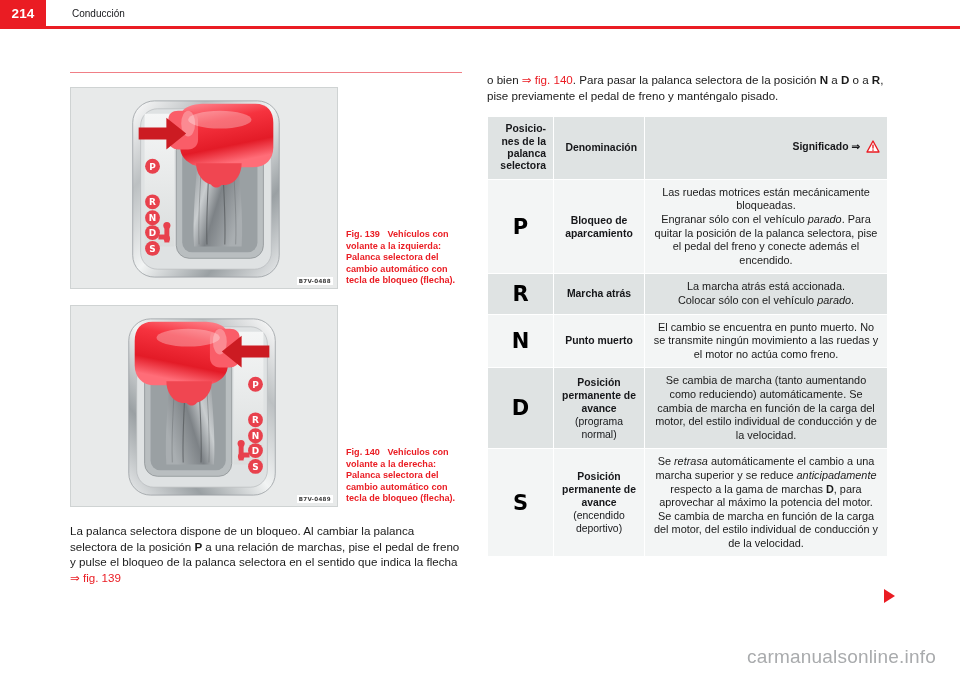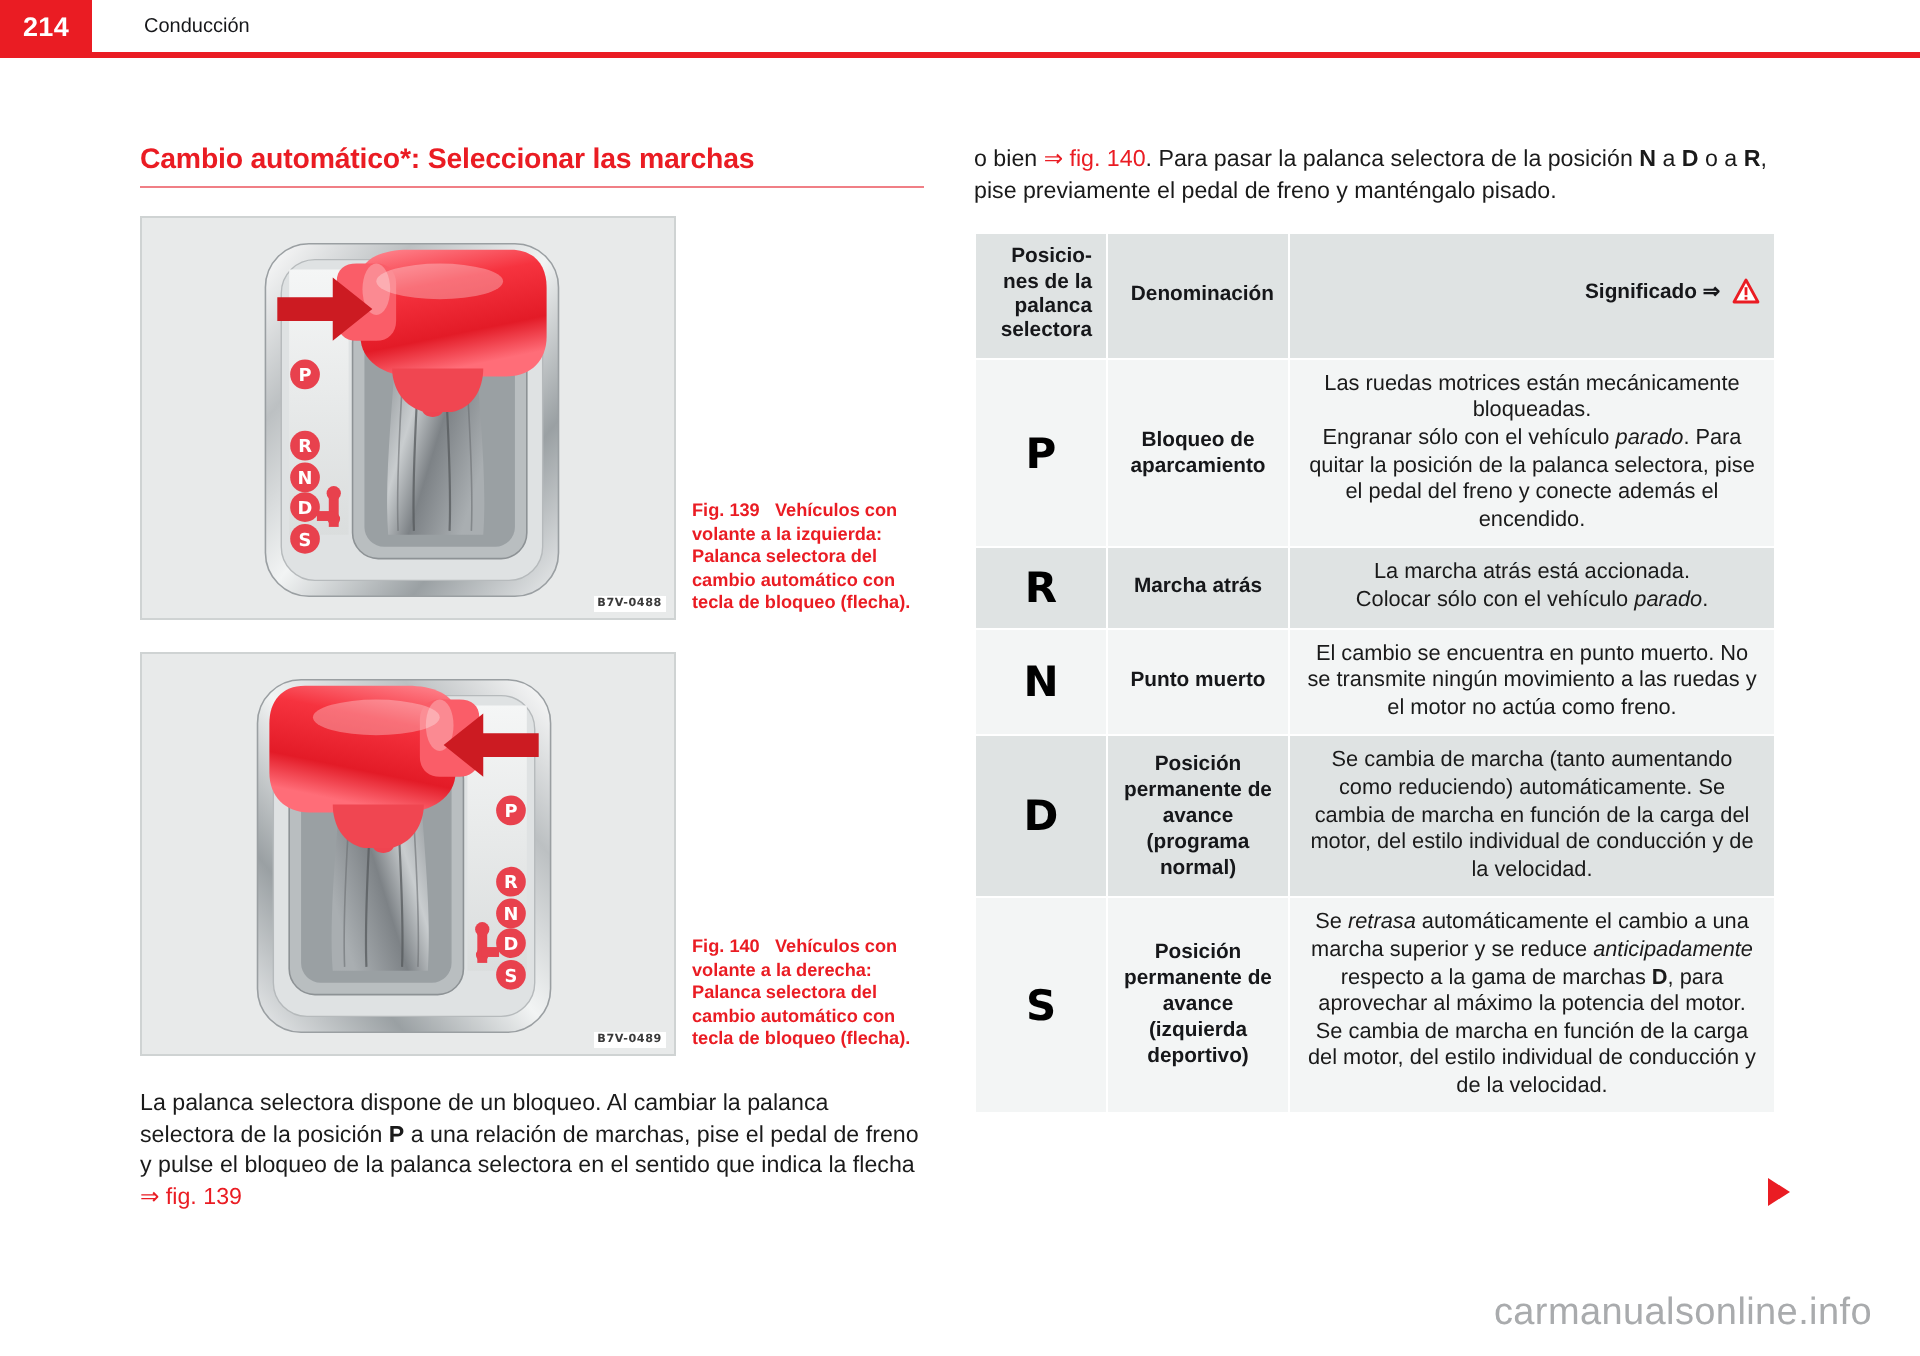--- a/index.html
+++ b/index.html
@@ -150,21 +150,21 @@
     color: #000000;
     letter-spacing: 0;
   }
   td.gear-name {
     text-align: center;
     font-size: 10.4px;
     font-weight: bold;
     line-height: 13px;
     color: #16171a;
   }
-  td.gear-name .reg { font-weight: bold; }
+  td.gear-name .reg { font-weight: normal; }
   td.gear-desc {
     font-size: 10.9px;
     line-height: 13.6px;
     color: #1a1a1a;
     text-align: center;
     padding-left: 9px;
     padding-right: 6px;
   }
 
   
@@ -206,21 +206,20 @@
 <body>
 
 <div id="page-header">
   <div id="page-number-block">214</div>
   <div id="chapter-title">Conducción</div>
   <div id="header-rule"></div>
 </div>
 
 <div id="left-column">
 
-  <div id="section-heading">Cambio automático*: Seleccionar las marchas</div>
   <div id="section-heading-rule"></div>
 
   <div class="figure-block">
     <div class="figure-image">
       <svg class="fig-svg" viewBox="0 0 268 202" xmlns="http://www.w3.org/2000/svg">
         <defs>
           <linearGradient id="chromeA" x1="0" y1="0" x2="1" y2="1">
             <stop offset="0%" stop-color="#fdfdfd"></stop>
             <stop offset="25%" stop-color="#bcc0c2"></stop>
             <stop offset="50%" stop-color="#f2f4f4"></stop>
@@ -428,21 +427,21 @@
           <td class="gear-name"><span>Punto muerto</span></td>
           <td class="gear-desc">El cambio se encuentra en punto muerto. No se transmite ningún movimiento a las ruedas y el motor no actúa como freno.</td>
         </tr>
         <tr class="row-alt">
           <td class="gear-letter">D</td>
           <td class="gear-name"><span>Posición permanente de avance</span><span class="reg"> (programa normal)</span></td>
           <td class="gear-desc">Se cambia de marcha (tanto aumentando como reduciendo) automáticamente. Se cambia de marcha en función de la carga del motor, del estilo individual de conducción y de la velocidad.</td>
         </tr>
         <tr class="row-plain">
           <td class="gear-letter">S</td>
-          <td class="gear-name"><span>Posición permanente de avance</span><span class="reg"> (izquierda deportivo)</span></td>
+          <td class="gear-name"><span>Posición permanente de avance</span><span class="reg"> (encendido deportivo)</span></td>
           <td class="gear-desc">Se <i>retrasa</i> automáticamente el cambio a una marcha superior y se reduce <i>anticipadamente</i> respecto a la gama de marchas <b>D</b>, para aprovechar al máximo la potencia del motor. Se cambia de marcha en función de la carga del motor, del estilo individual de conducción y de la velocidad.</td>
         </tr>
       </tbody>
   </table>
 
 </div>
 
 <div id="continue-marker"></div>
 <div id="watermark">carmanualsonline.info</div>
 

